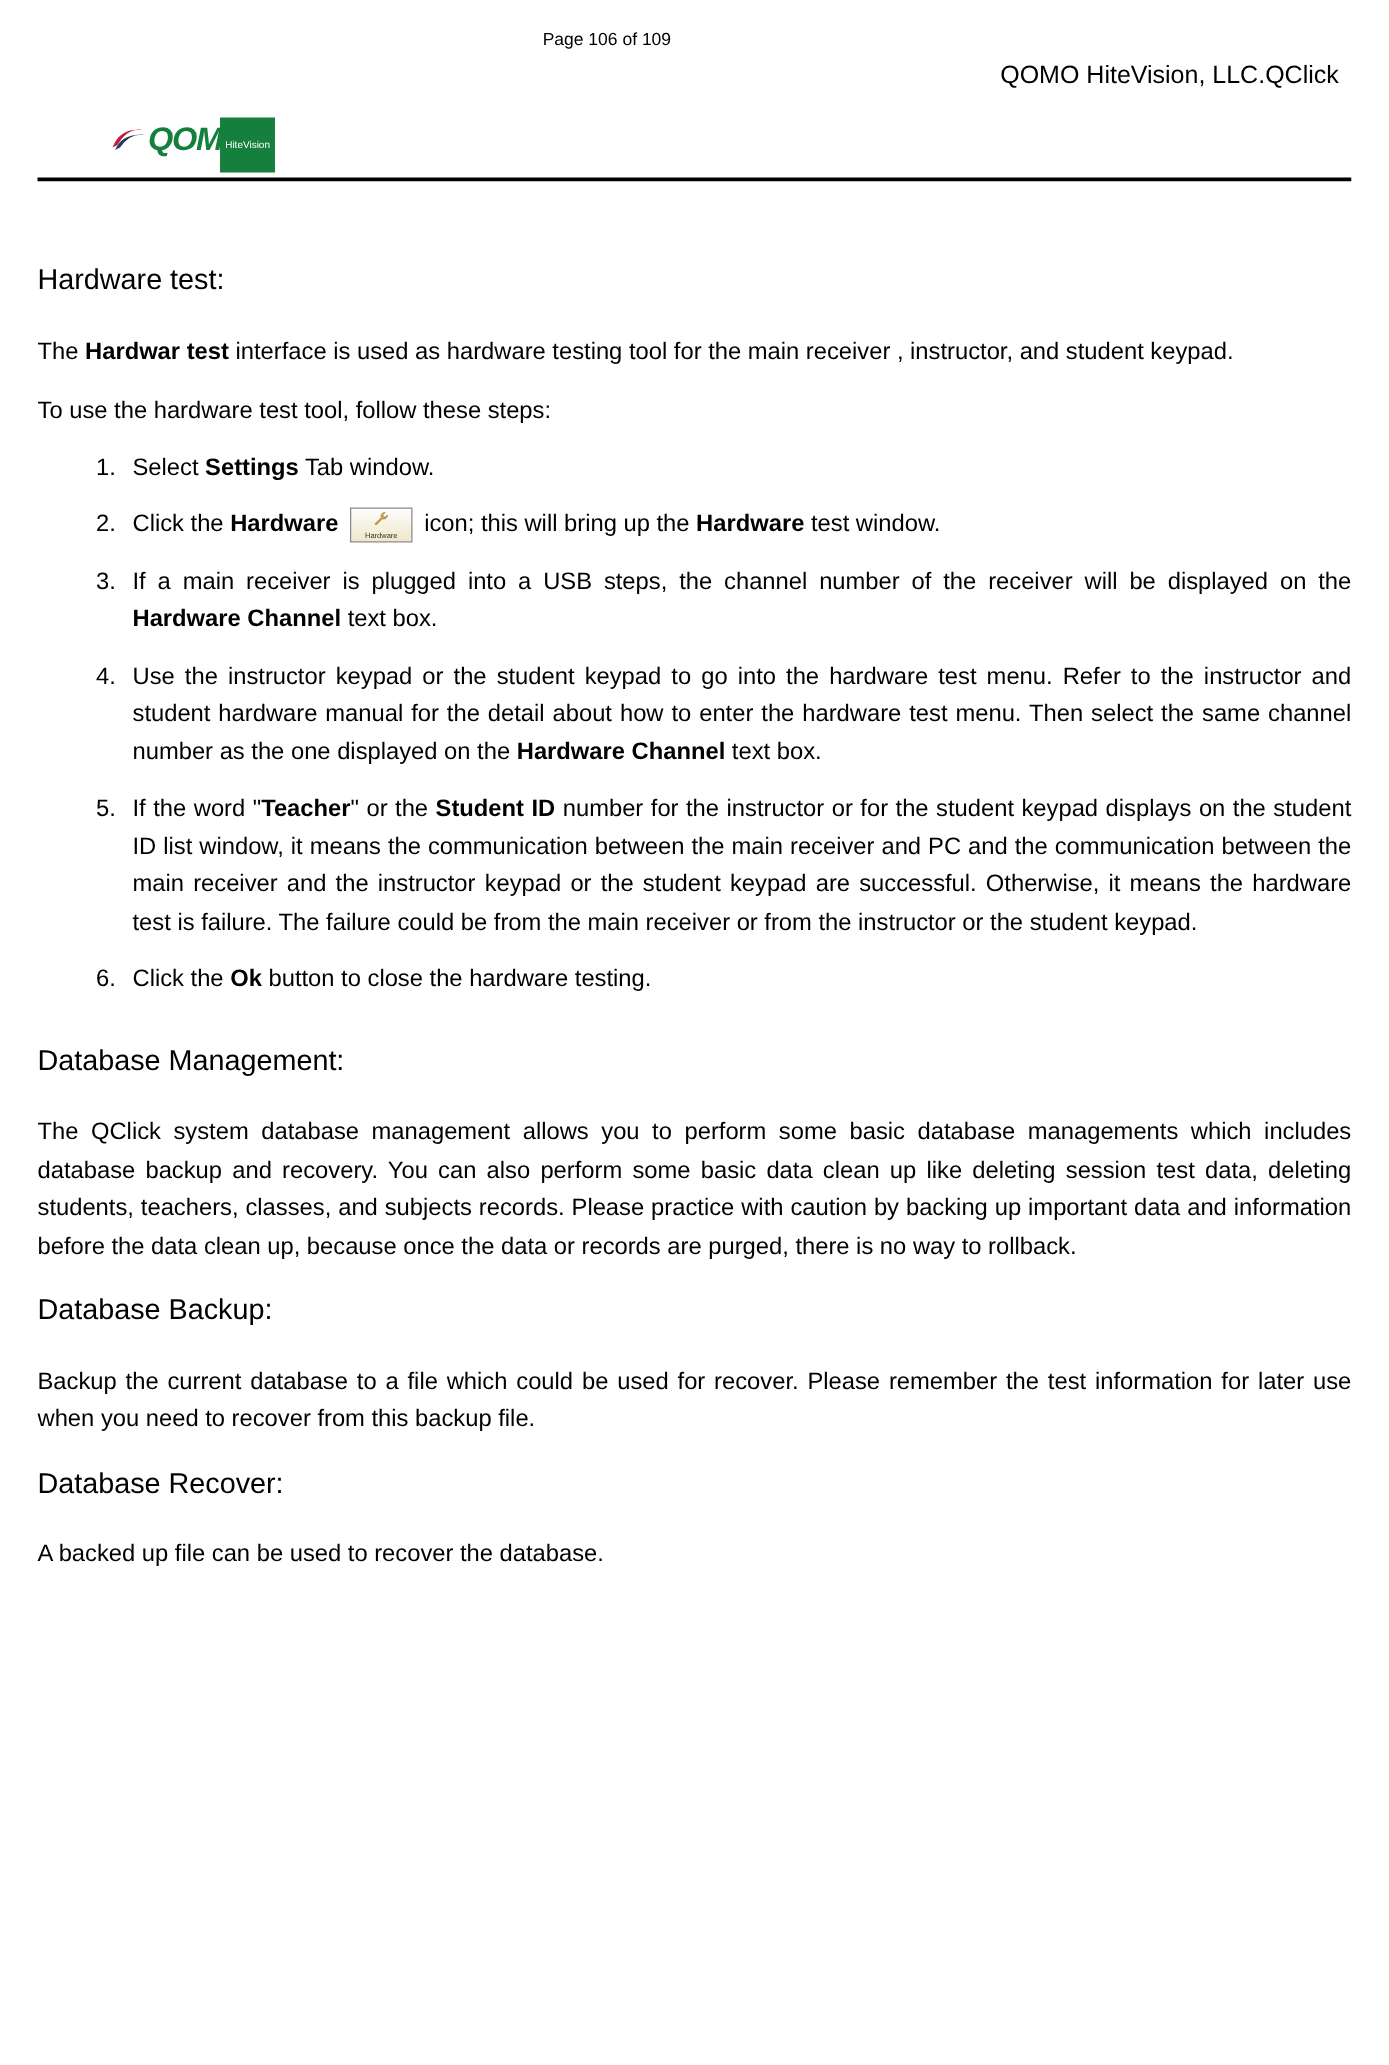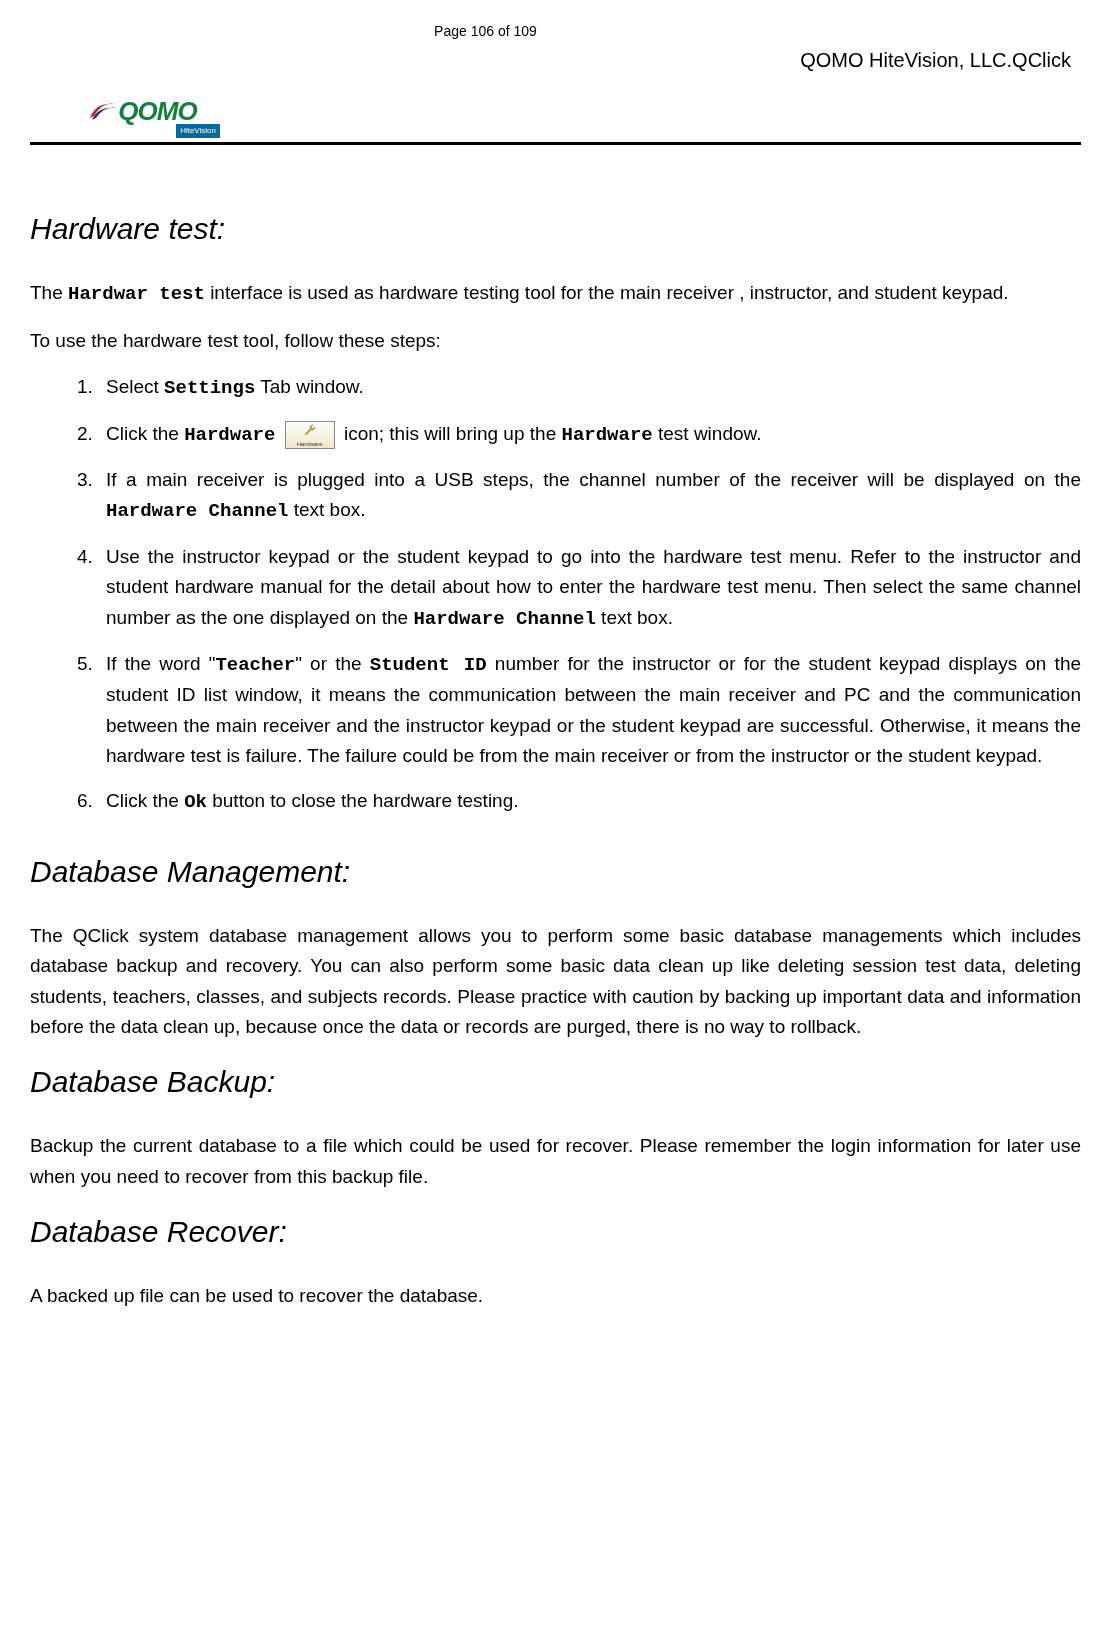--- a/index.html
+++ b/index.html
@@ -59,42 +59,41 @@
       font-style: italic;
       font-size: 26px;
       color: #15803d;
       letter-spacing: -1px;
     }
     .logo-sub {
       position: absolute;
       bottom: -2px;
       right: 5px;
       font-size: 8px;
-      background: #0369a1;
+      background: #15803d;
       color: #fff;
-      padding: 1px 4px;
+      padding: 16px 4px;
       font-style: normal;
       font-weight: normal;
     }
     .company-title {
       font-family: "SimSun", "Courier New", monospace;
       font-size: 32px;
       font-weight: bold;
       margin-left: 45px;
       letter-spacing: 1px;
     }
     .divider {
       border: none;
       border-top: 3px solid #000;
       margin: 0 0 60px 0;
     }
     h2 {
-      font-style: italic;
       font-weight: normal;
-      font-size: 30px;
+      font-size: 23px;
       margin: 30px 0 25px 0;
     }
     p {
       margin-bottom: 16px;
       text-align: justify;
     }
     .intro-justify {
       text-align: justify;
       text-align-last: left;
     }
@@ -131,21 +130,20 @@
       bottom: 0;
       left: 0;
       right: 0;
       text-align: center;
       font-size: 6px;
       line-height: 7px;
       color: #333;
     }
     b, strong {
       font-weight: bold;
-      font-family: Liberation Mono, monospace;
     }
   </style>
 </head>
 <body>
 
 <div class="header-top">Page 106 of 109</div>
 
 <div class="header-row">
   <span>QOMO HiteVision, LLC.</span>
   <span>QClick</span>
@@ -199,16 +197,16 @@
   </li>
   <li>
     <span>Click the </span><b>Ok</b><span> button to close the hardware testing.</span>
   </li>
 </ol>
 
 <h2>Database Management:</h2>
 <p>The QClick system database management  allows  you  to  perform  some  basic  database managements  which  includes  database  backup and  recovery. You can also perform some basic data clean up like deleting session test data, deleting students, teachers, classes, and subjects records. Please practice with caution by backing up important data and information before the data clean up, because once the data or records are purged, there is no way to rollback.</p>
 
 <h2 style="margin-top:5px;">Database Backup:</h2>
-<p>Backup the current database to a file which could be used for recover. Please remember the login information for later use when you need to recover from this backup file.</p>
+<p>Backup the current database to a file which could be used for recover. Please remember the test information for later use when you need to recover from this backup file.</p>
 
 <h2 style="margin-top:8px;">Database Recover:</h2>
 <p>A backed up file can be used to recover the database.</p>
 
 </body></html>

